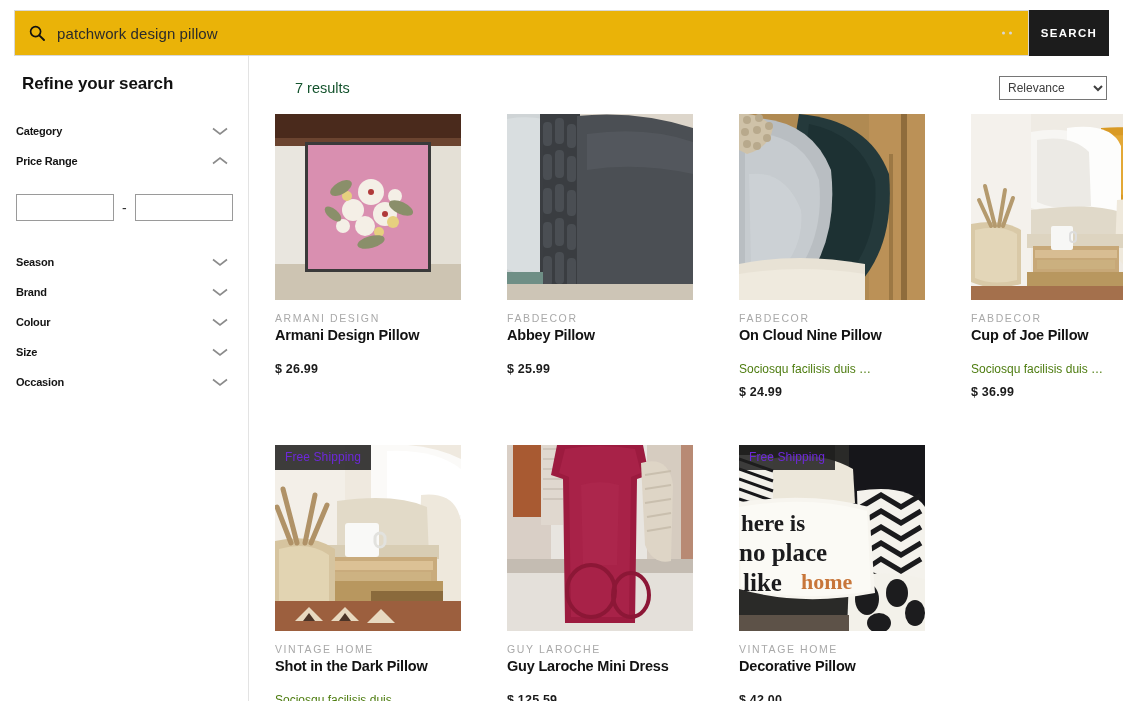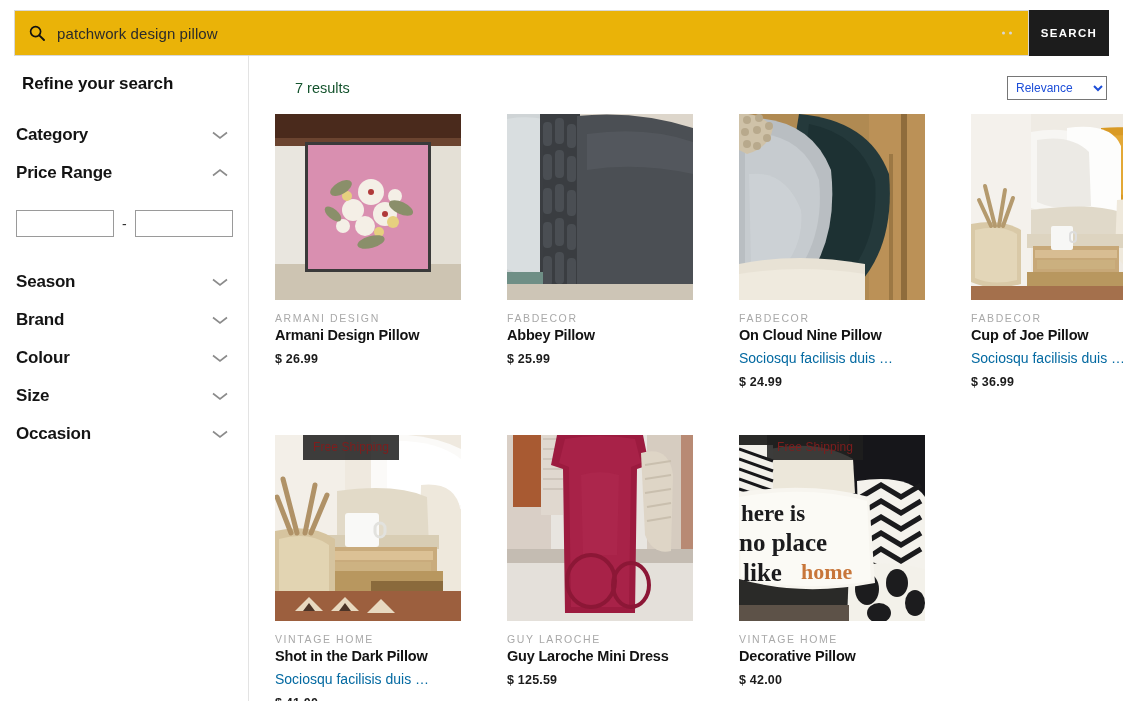--- a/index.html
+++ b/index.html
@@ -94,21 +94,21 @@
     margin-left: 6px;
   }
   .facet {
     display: flex;
     align-items: center;
     justify-content: space-between;
     padding: 9px 0;
     cursor: pointer;
   }
   .facet-label {
-    font-size: 17px;
+    font-size: 11px;
     font-weight: bold;
     letter-spacing: -0.2px;
     color: #141414;
   }
   .chev {
     width: 20px; height: 12px;
     flex: 0 0 20px;
     display: block;
   }
   .chev path { stroke: #8b8b8b; stroke-width: 1.6; fill: none; }
@@ -143,27 +143,27 @@
     justify-content: space-between;
     height: 32px;
     margin-bottom: 10px;
   }
   .results-count {
     font-size: 14.5px;
     color: #14532d;
     margin-left: 20px;
   }
   .sort-select {
-    width: 100px;
+    width: 108px;
     height: 24px;
     font-family: "Liberation Sans", sans-serif;
     font-size: 12px;
     border: 1px solid #767676;
     background: #fff;
-    color: #1d4ed8;
+    color: #404040;
     padding-left: 4px;
   }
 
   .grid {
     display: grid;
     grid-template-columns: repeat(4, 186px);
     column-gap: 25px;
     row-gap: 14px;
     gap: 46px;
   }
@@ -174,45 +174,44 @@
     height: 186px;
     overflow: hidden;
     background: #ddd;
     cursor: pointer;
   }
   .card-thumb svg { display: block; width: 186px; height: 186px; }
   .ship-badge {
     position: absolute;
     top: 0; left: 0;
     background: rgba(30,30,30,0.86);
-    color: #7f1d1d;
+    color: #6d28d9;
     font-size: 12px;
     padding: 5px 10px 6px 10px;
     letter-spacing: 0.1px;
-    margin-left: 28px;
   }
   .card-brand {
     margin-top: 12px;
     font-size: 10.5px;
     letter-spacing: 1.6px;
     color: #a9a9a9;
     text-transform: uppercase;
   }
   .card-name {
     margin-top: 3px;
     font-size: 14.5px;
     font-weight: bold;
     color: #131313;
     letter-spacing: -0.2px;
     cursor: pointer;
   }
   .card-desc {
-    margin-top: 7px;
-    font-size: 14px;
-    color: #0369a1;
+    margin-top: 19px;
+    font-size: 12px;
+    color: #4d7c0f;
   }
   .card-desc.empty { visibility: hidden; }
   .card-price {
     margin-top: 9px;
     font-size: 12.5px;
     font-weight: bold;
     color: #1b1b1b;
     letter-spacing: 0.2px;
   }
 </style>

